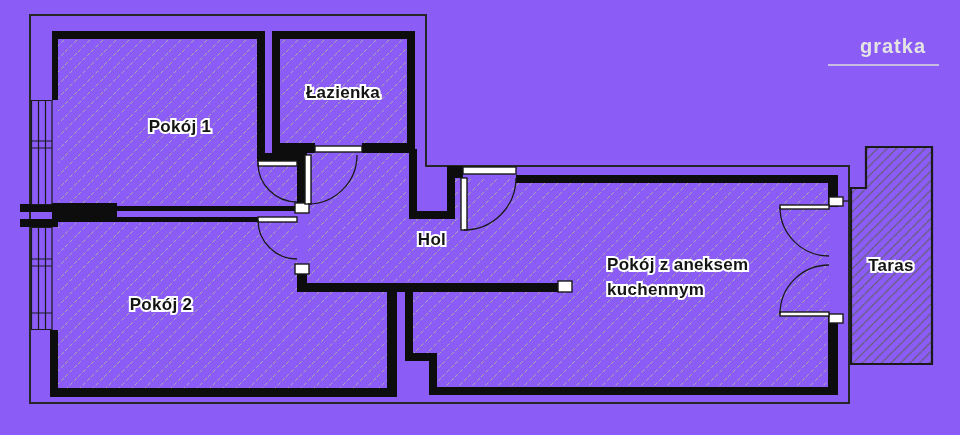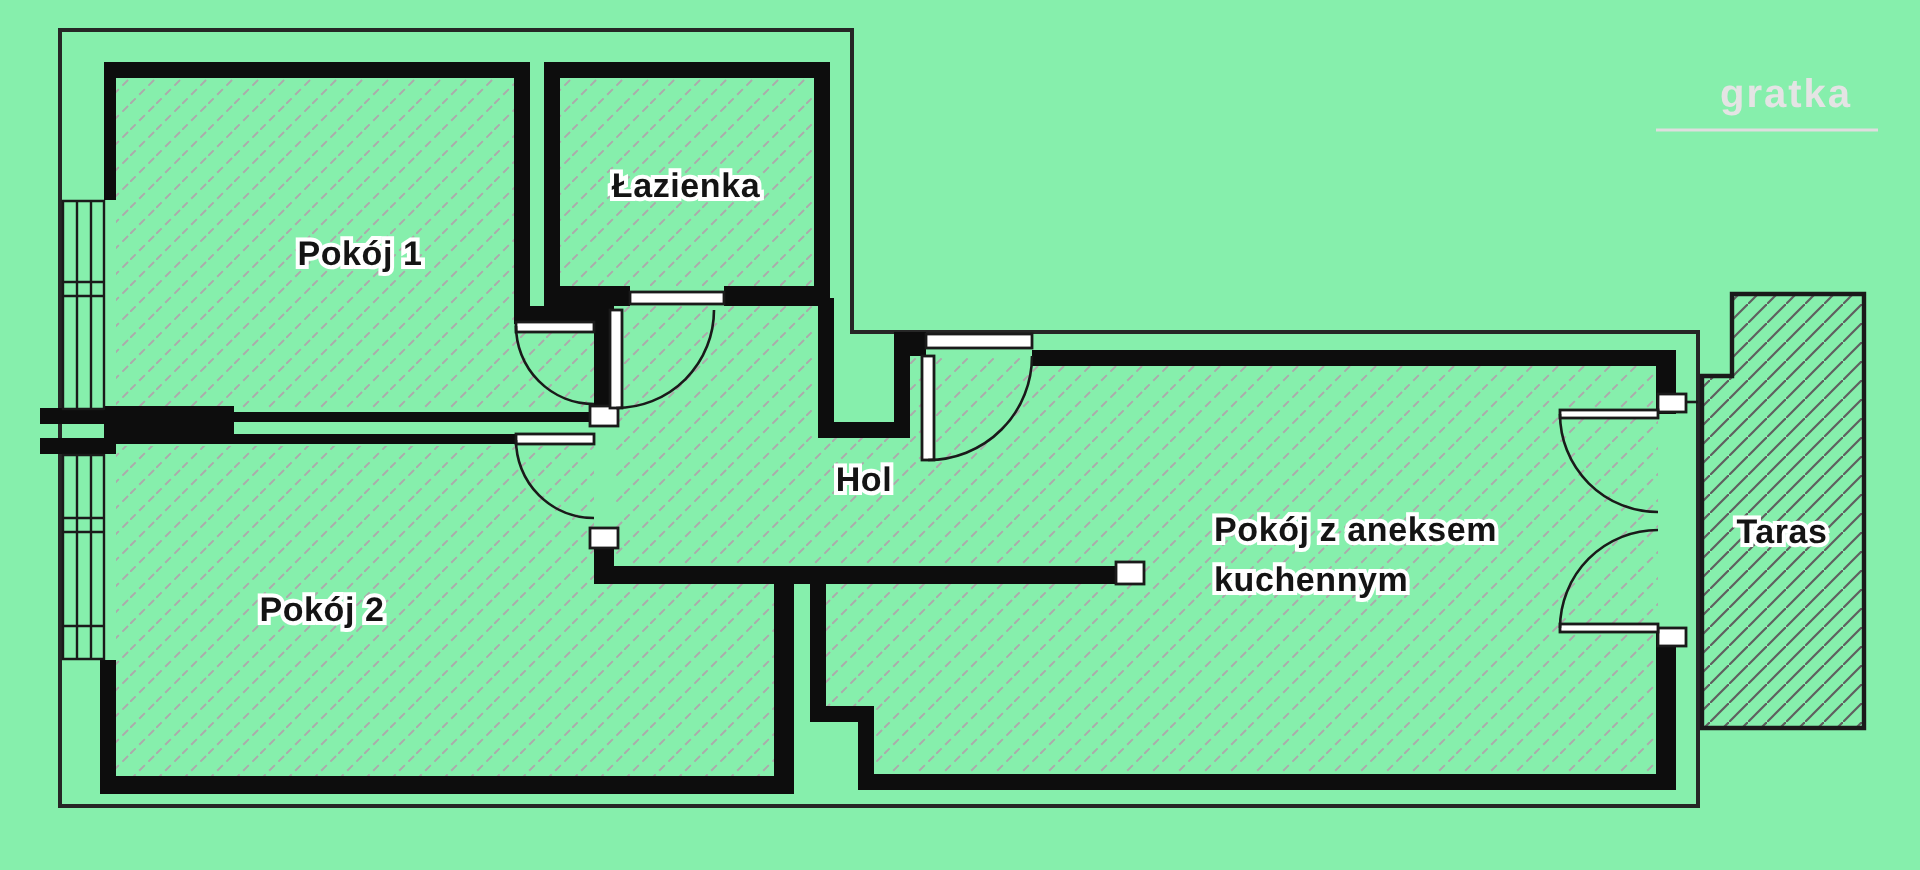--- a/index.html
+++ b/index.html
@@ -1,16 +1,16 @@
 <!DOCTYPE html>
 <html><head>
 <meta charset="utf-8">
 <style>
   html,body{margin:0;padding:0;background:#ffffff;}
-  .page{width:960px;height:435px;position:relative;background:#86efac;overflow:hidden;}
+  .page{width:960px;height:435px;position:relative;background:#8b5cf6;overflow:hidden;}
   svg{display:block;}
   .room-label{font-family:"Liberation Sans",sans-serif;font-weight:bold;font-size:17px;
               fill:#141414;letter-spacing:.3px;paint-order:stroke;stroke:#ffffff;stroke-width:4px;}
   .watermark-text{font-family:"Liberation Sans",sans-serif;font-weight:bold;font-size:20px;
               fill:#e4e4e4;letter-spacing:1px;}
   .wall{stroke:none;}
   .thin-fill{fill:#ffffff;stroke:#1a1a1a;stroke-width:1.4;}
   .arc{fill:none;stroke:#1a1a1a;stroke-width:1.3;}
   .outer{fill:none;stroke:#262626;stroke-width:2;}
   .win{stroke:#1a1a1a;stroke-width:1.2;}

